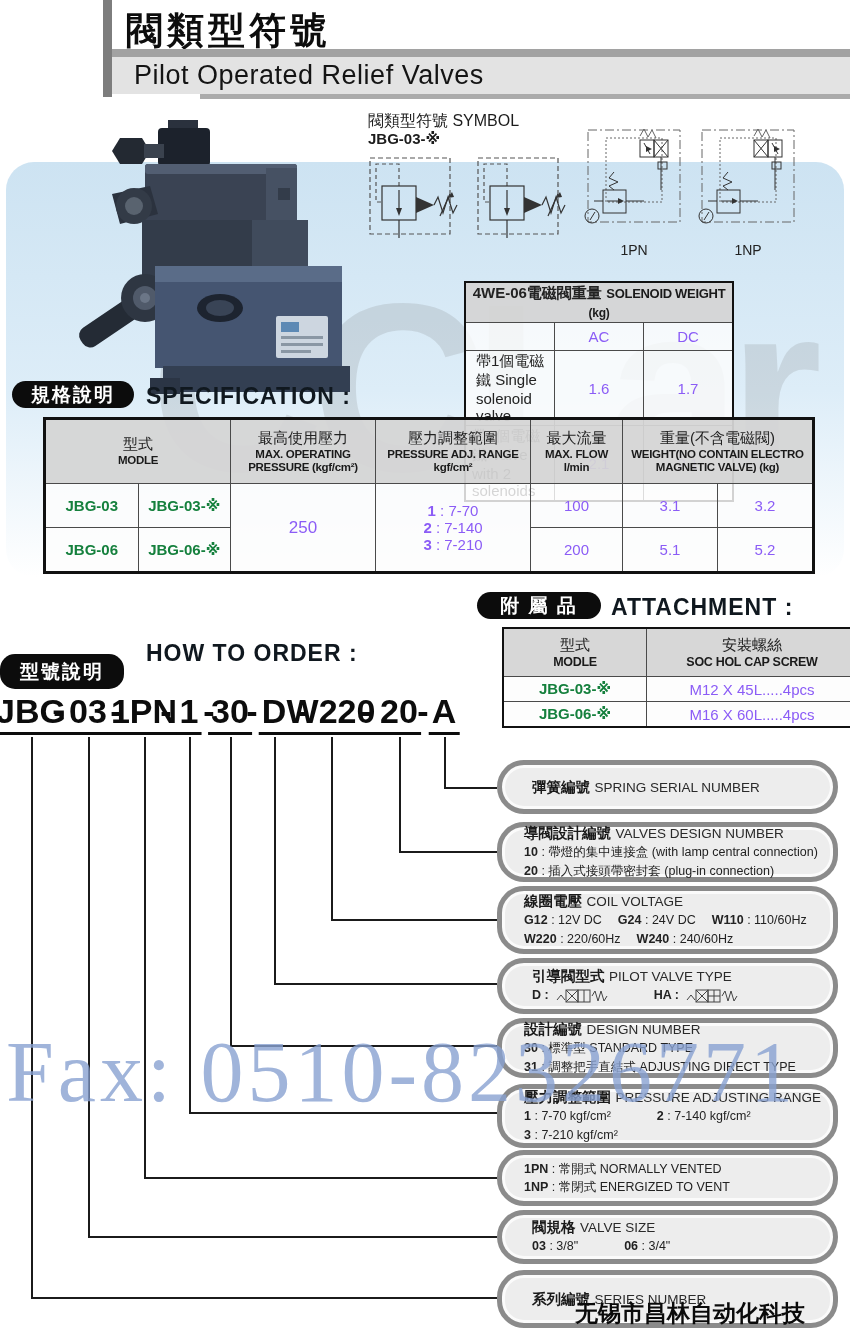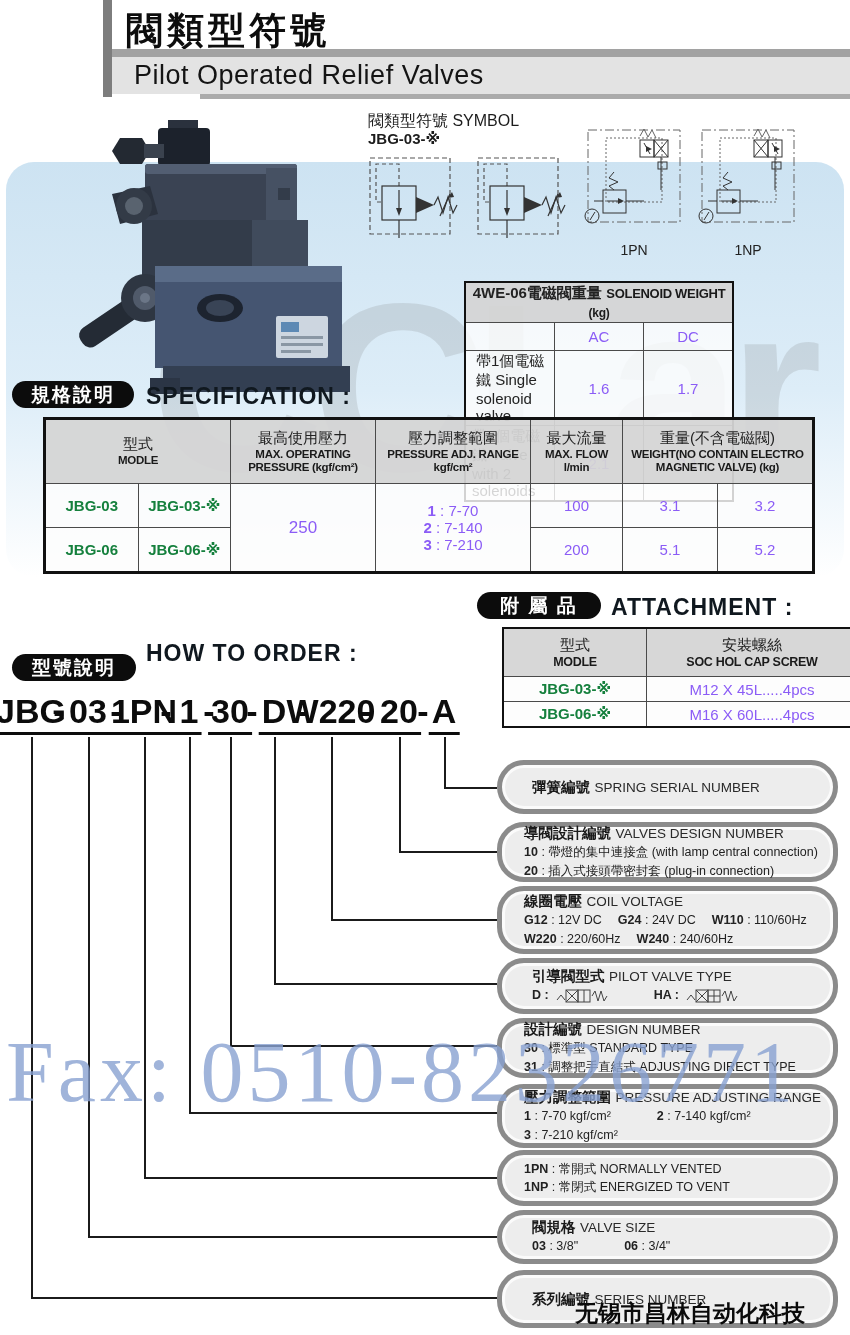--- a/index.html
+++ b/index.html
@@ -301,21 +301,21 @@
         <td class="bd val">M12 X 45L.....4pcs</td>
       </tr>
       <tr style="height:25px;">
         <td class="bd big">JBG-06-※</td>
         <td class="bd val">M16 X 60L.....4pcs</td>
       </tr>
     </tbody>
       </table>
   </div>
 
-  <div class="abs pill" style="left:12px;top:654px;width:124px;height:27px;font-family:Liberation Mono, monospace;">型號說明</div>
+  <div class="abs pill" style="left:0;top:654px;width:124px;height:35px;font-family:Liberation Mono, monospace;">型號說明</div>
   <div class="abs sec-head" style="left:146px;top:640px;">HOW TO ORDER :</div>
 
   <div class="abs code-seg" style="left:31px;top:692px;">JBG</div>
   <div class="abs code-seg" style="left:88px;top:692px;">03</div>
   <div class="abs code-seg" style="left:144px;top:692px;">1PN</div>
   <div class="abs code-seg" style="left:189px;top:692px;">1</div>
   <div class="abs code-seg" style="left:230px;top:692px;">30</div>
   <div class="abs code-seg" style="left:274px;top:692px;">D</div>
   <div class="abs code-seg" style="left:331px;top:692px;">W220</div>
   <div class="abs code-seg" style="left:399px;top:692px;">20</div>

